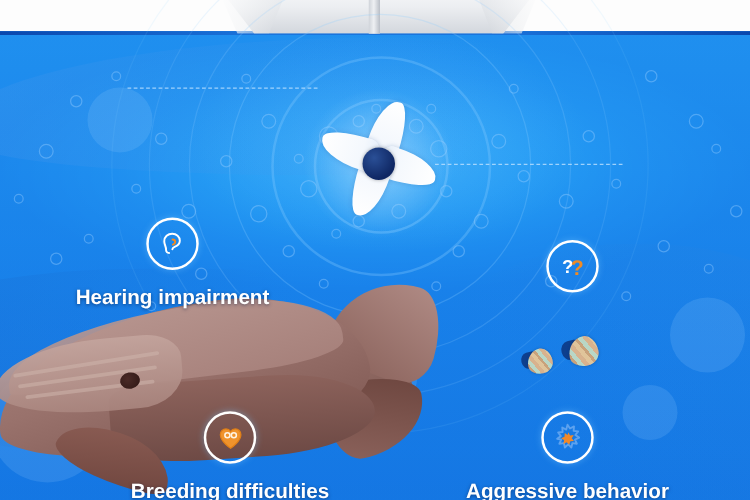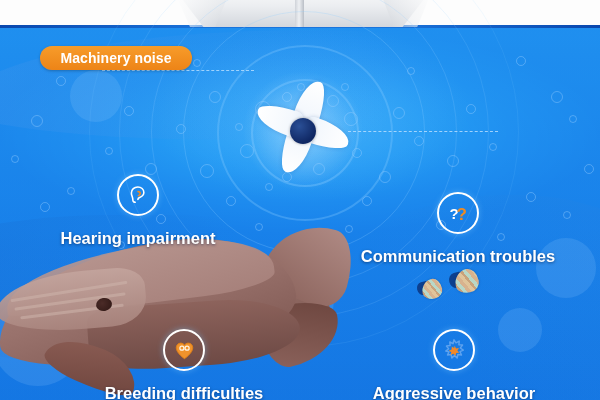--- a/index.html
+++ b/index.html
@@ -243,42 +243,38 @@
     <div class="blade" style="transform:rotate(18deg);"></div>
     <div class="blade" style="transform:rotate(108deg);"></div>
     <div class="blade" style="transform:rotate(198deg);"></div>
     <div class="blade" style="transform:rotate(288deg);"></div>
     <div class="hub"></div>
   </div>
 
   <div class="dash" style="left:102px;top:70px;width:152px;"></div>
   <div class="dash" style="left:348px;top:131px;width:150px;"></div>
 
-  <div class="badge badge-machinery">
-    <span>Machinery noise</span>
-  </div>
 
   <div class="eff e-hear">
     <div class="ring">
       <svg width="22" height="22" viewBox="0 0 24 24" aria-hidden="true">
         <path d="M9 20c-1.6 0-2.6-1.1-2.6-2.6 0-3.6-1.6-4.3-1.6-7.6C4.8 6 7.9 3.2 11.8 3.2c3.7 0 6.6 2.6 6.6 6.1 0 3.3-2.6 4.6-4.6 5.4-1.3.5-1.9 1-1.9 2.2" fill="none" stroke="#ffffff" stroke-width="1.7" stroke-linecap="round"></path>
         <path d="M12 8.3c1.4 0 2.4 1 2.4 2.2 0 1.4-1.1 1.9-2 2.3" fill="none" stroke="#f08a22" stroke-width="1.7" stroke-linecap="round"></path>
       </svg>
     </div>
     <div class="eff-label">Hearing impairment</div>
   </div>
 
   <div class="eff e-comm">
     <div class="ring">
       <svg width="24" height="24" viewBox="0 0 24 24" aria-hidden="true">
         <text x="3.5" y="17.5" font-family="Liberation Sans, sans-serif" font-size="15" font-weight="700" fill="#ffffff">?</text>
         <text x="10.5" y="19" font-family="Liberation Sans, sans-serif" font-size="17" font-weight="700" fill="#ef8b24">?</text>
       </svg>
     </div>
-    <div class="eff-label">Communication troubles</div>
   </div>
 
   <div class="eff e-breed">
     <div class="ring">
       <svg width="23" height="23" viewBox="0 0 24 24" aria-hidden="true">
         <path d="M12 20.5S3.4 14.8 3.4 9.1c0-2.8 2.2-4.8 4.7-4.8 1.7 0 3.1.9 3.9 2.2.8-1.3 2.2-2.2 3.9-2.2 2.5 0 4.7 2 4.7 4.8 0 5.7-8.6 11.4-8.6 11.4z" fill="#f0932c" stroke="#e07f17" stroke-width="1"></path>
         <circle cx="9.3" cy="9.6" r="2.1" fill="none" stroke="#fff3e2" stroke-width="1.3"></circle>
         <circle cx="14.7" cy="9.6" r="2.1" fill="none" stroke="#fff3e2" stroke-width="1.3"></circle>
       </svg>
     </div>

